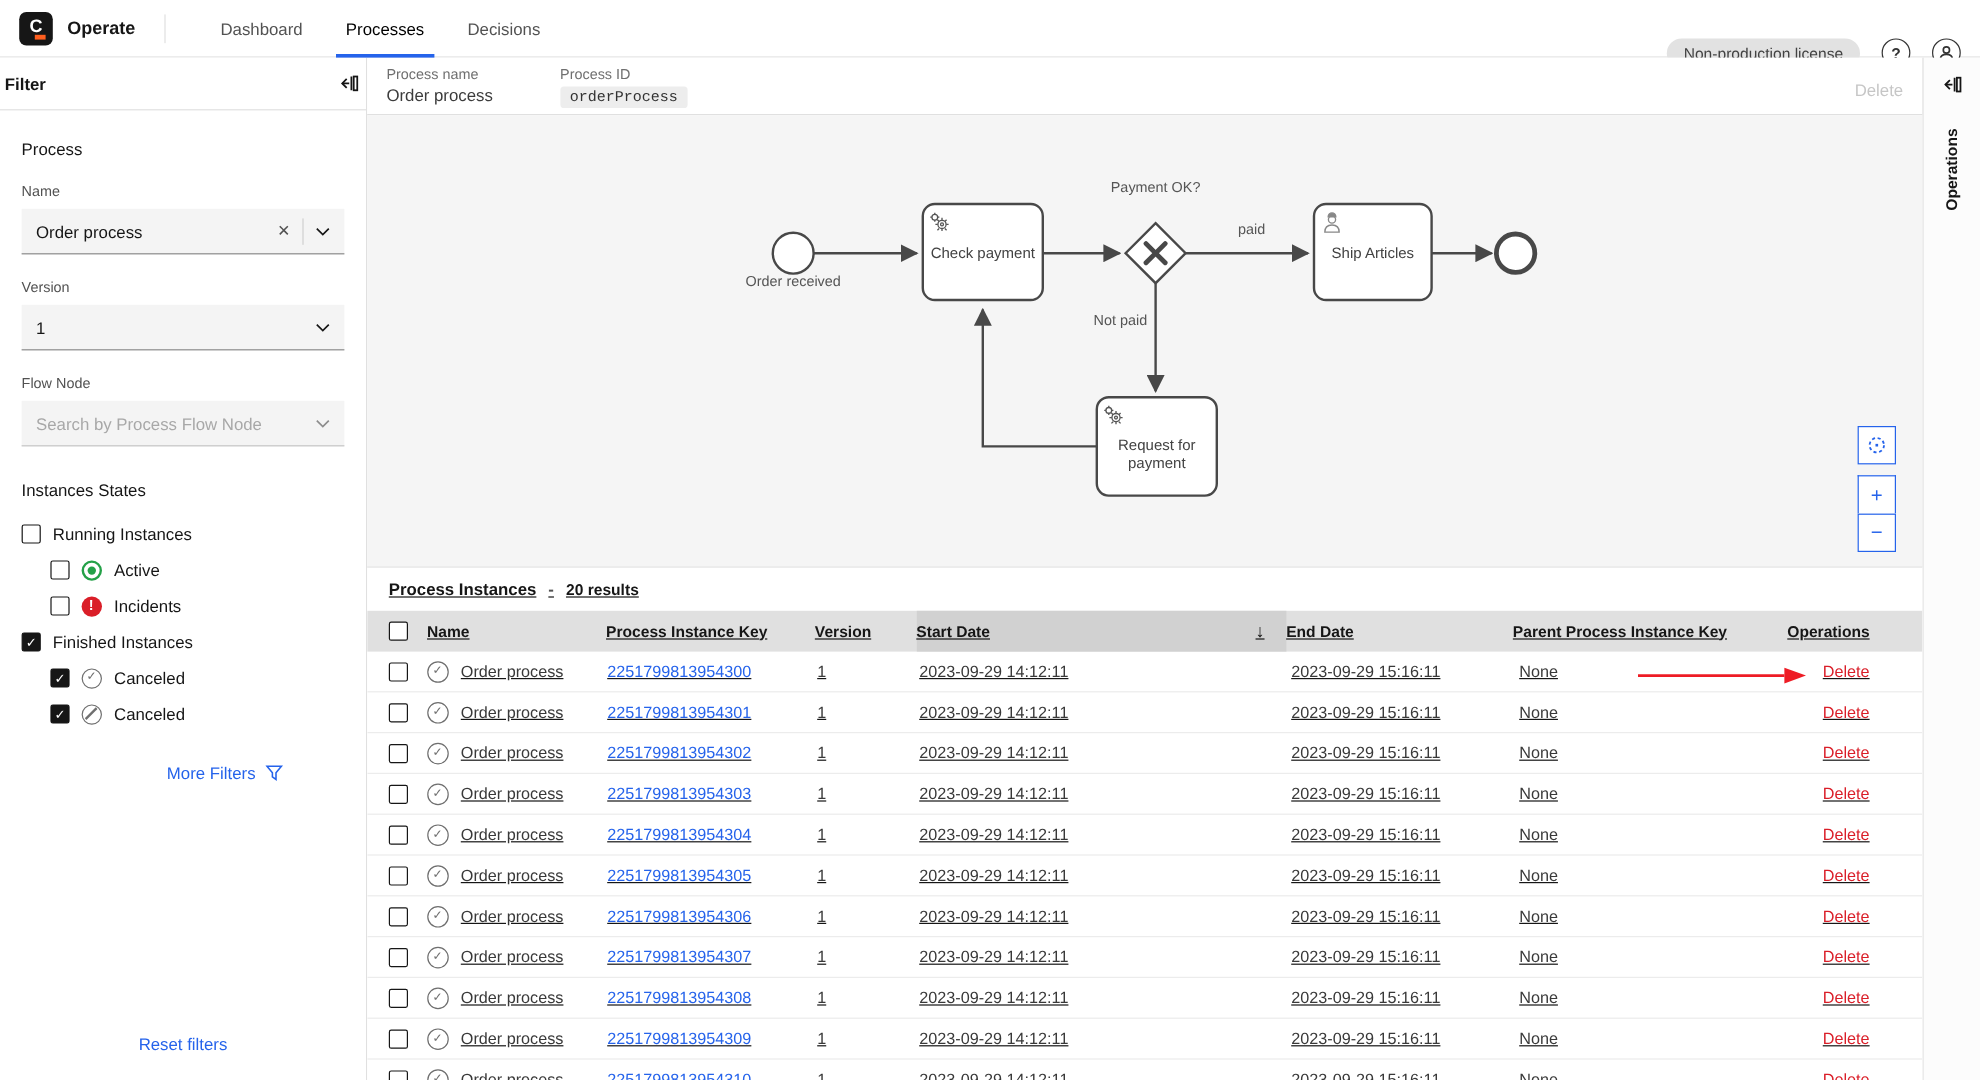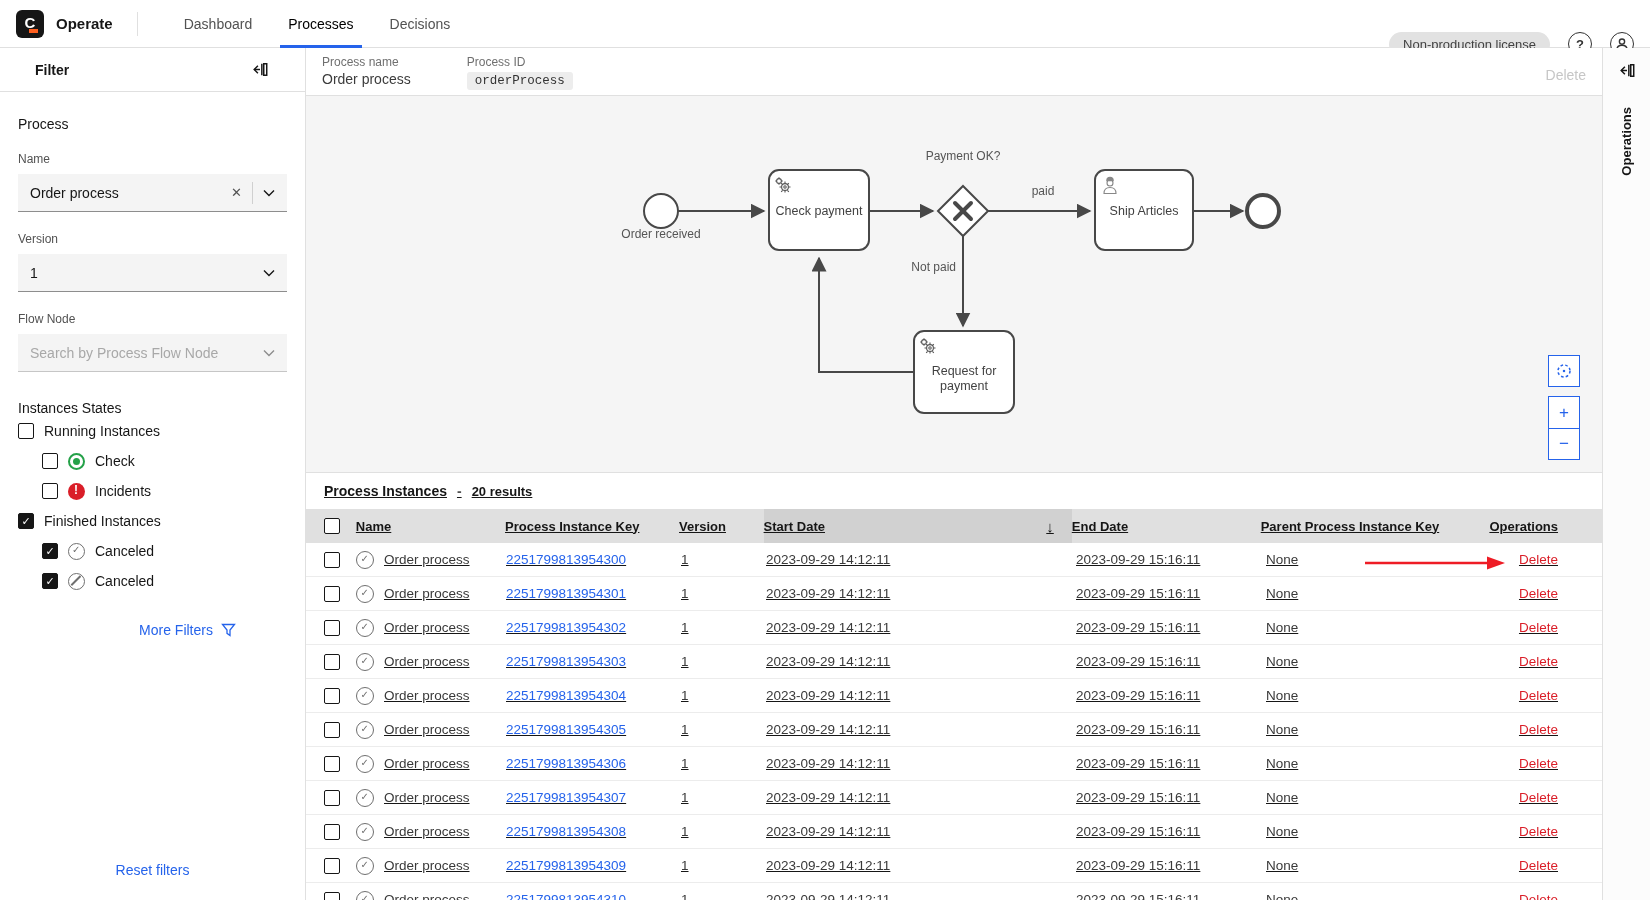--- a/index.html
+++ b/index.html
@@ -21,34 +21,34 @@
   .tab.active::after { content:""; position:absolute; left:10px; right:10px; bottom:0; height:3px; background:#2563eb; }
   .topbar-right { margin-left:auto; display:flex; align-items:center; gap:18px;margin-top:41px; }
   .license-badge { background:#e2e2e2; color:#424242; border-radius:14px; padding:5px 14px; font-size:13px; }
   .round-icon { width:24px; height:24px; border-radius:50%; border:1.5px solid #333; display:flex; align-items:center; justify-content:center; font-size:13px; font-weight:bold; color:#333; background:#fff; cursor:pointer; }
 
   
   .content { flex:1; display:flex; min-height:0; }
 
   
   .sidebar { width:306px; border-right:1px solid #e0e0e0; display:flex; flex-direction:column; background:#fff; flex:0 0 auto; }
-  .sidebar-header { height:44px; border-bottom:1px solid #e0e0e0; display:flex; align-items:center; justify-content:space-between; padding:0 35px; flex:0 0 auto; }
+  .sidebar-header { height:44px; border-bottom:1px solid #e0e0e0; display:flex; align-items:center; justify-content:space-between; padding:0 4px; flex:0 0 auto; }
   .sidebar-header .title { font-weight:bold; font-size:14px; }
   .icon-btn { background:none; border:none; cursor:pointer; padding:2px; display:flex; }
   .sidebar-body { flex:1; padding:0 18px; overflow:hidden; }
   .section-title { font-weight:normal; font-size:14px; margin-top:24px; }
   .field-label { font-size:12px; color:#525252; margin-top:20px; margin-bottom:8px; }
   .input-box { height:38px; background:#f4f4f4; border-bottom:1px solid #8d8d8d; display:flex; align-items:center; padding:0 12px; font-size:14px; cursor:pointer; }
   .input-box .val { flex:1; }
   .input-box input { border:none; background:transparent; outline:none; flex:1; font:inherit; color:#161616; }
   .input-box input::placeholder { color:#a8a8a8; }
   .clear-x { color:#525252; font-size:13px; padding:0 10px 0 4px; cursor:pointer; }
   .box-divider { width:1px; height:22px; background:#d0d0d0; margin-right:10px; }
   .chev { flex:0 0 auto; }
-  .states-list { }
+  .states-list { margin-top:14px; }
   .state-row { display:flex; align-items:center; gap:10px; height:30px; }
   .state-row.indent { padding-left:24px; }
   .cb { width:16px; height:16px; border:1px solid #161616; border-radius:2px; background:#fff; position:relative; cursor:pointer; flex:0 0 auto; }
   .cb.checked { background:#161616; border-color:#161616; }
   .cb.checked::after { content:"✓"; position:absolute; color:#fff; font-size:11px; left:2.5px; top:0.5px; }
   .sicon { width:17px; height:17px; border-radius:50%; position:relative; display:inline-block; flex:0 0 auto; }
   .sicon.active { border:2px solid #24a148; }
   .sicon.active::after { content:""; position:absolute; width:7px; height:7px; border-radius:50%; background:#24a148; left:3px; top:3px; }
   .sicon.incident { background:#da1e28; }
   .sicon.incident::after { content:"!"; position:absolute; color:#fff; font-weight:bold; font-size:12px; left:6px; top:0px; }
@@ -187,21 +187,21 @@
         <div class="section-title" style="margin-top:28px;">Instances States</div>
         <div class="states-list">
             <div class="state-row">
     <span class="cb"></span>
 
     <span>Running Instances</span>
   </div>
             <div class="state-row indent">
     <span class="cb"></span>
     <span class="sicon active"></span>
-    <span>Check</span>
+    <span>Active</span>
   </div>
             <div class="state-row indent">
     <span class="cb"></span>
     <span class="sicon incident"></span>
     <span>Incidents</span>
   </div>
             <div class="state-row">
     <span class="cb checked"></span>
 
     <span>Finished Instances</span>

